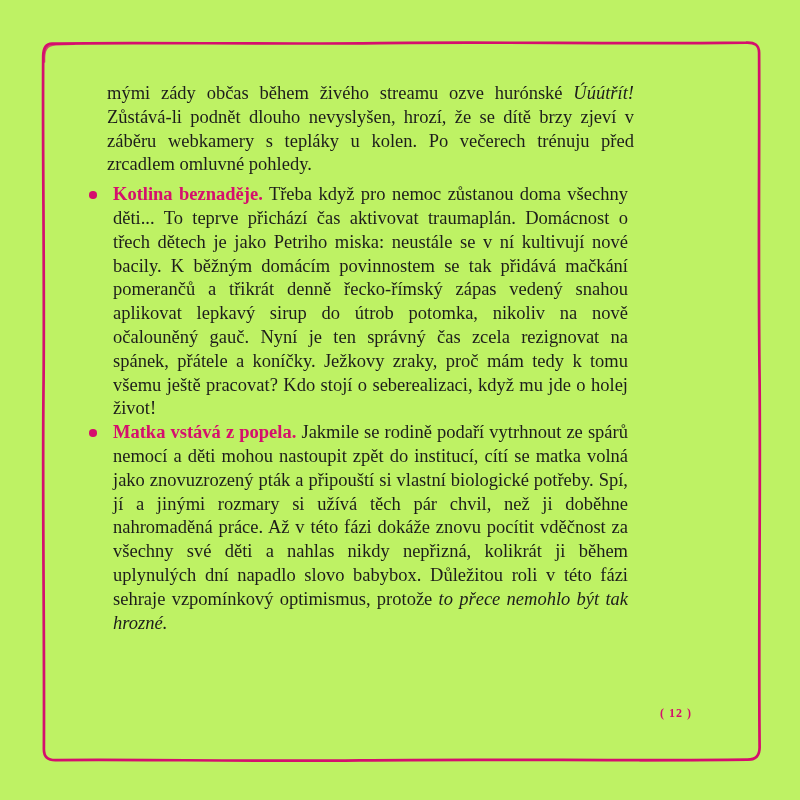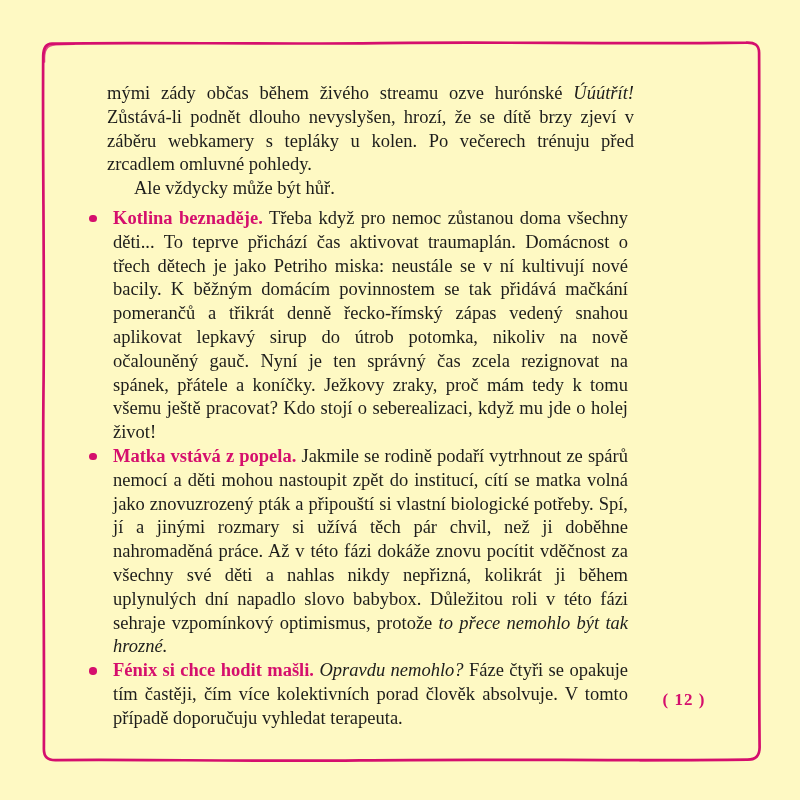--- a/index.html
+++ b/index.html
@@ -4,21 +4,21 @@
 <style>
   html, body {
     margin: 0;
     padding: 0;
     background: #ffffff;
   }
   .page {
     position: relative;
     width: 800px;
     height: 800px;
-    background: #fef9c3;
+    background: #bef264;
     overflow: hidden;
     font-family: "Liberation Serif", "DejaVu Serif", serif;
     color: #1d1d1b;
   }
   .border-svg {
     position: absolute;
     left: 0;
     top: 0;
     width: 800px;
     height: 800px;
@@ -60,24 +60,23 @@
   .lead {
     font-weight: 700;
     color: #d50f6d;
   }
   em {
     font-style: italic;
   }
   .pagenum {
     position: absolute;
     left: 660px;
-    top: 690px;
+    top: 706px;
     width: 48px;
-    text-align: center;
-    font-size: 17px;
+    font-size: 12px;
     font-weight: 700;
     color: #d50f6d;
     letter-spacing: 1px;
     white-space: nowrap;
   }
 </style>
 </head>
 <body>
 
 <div class="page">
@@ -97,28 +96,26 @@
              C 44.6,260 42.4,160 43.2,56
              C 43.3,47.5 46.5,43.8 52,43.6 Z" fill="none" stroke="#d50f6d" stroke-width="2.7" stroke-linecap="round" stroke-linejoin="round"></path>
     <path d="M 44.5,62 C 44,51 45.5,45.5 56,44.8 L 74,44.2" fill="none" stroke="#d50f6d" stroke-width="1.6" opacity="0.75" stroke-linecap="round"></path>
     <path d="M 640,760.8 C 690,759.6 730,760.9 753,759.4" fill="none" stroke="#d50f6d" stroke-width="1.5" opacity="0.7" stroke-linecap="round"></path>
   </svg>
 
   <div class="content">
 
     <p><span>mými zády občas během živého streamu ozve hurónské </span><em>Úúútřít!</em><span> Zůstává-li podnět dlouho nevyslyšen, hrozí, že se dítě brzy zjeví v záběru webkamery s tepláky u kolen. Po večerech trénuju před zrcadlem omluvné pohledy.</span></p>
 
-    <p class="indent">Ale vždycky může být hůř.</p>
 
     <ul class="bullets">
 
       <li><span class="dot"></span><span class="lead">Kotlina beznaděje.</span><span> Třeba když pro nemoc zůstanou doma všechny děti... To teprve přichází čas aktivovat traumaplán. Domácnost o třech dětech je jako Petriho miska: neustále se v ní kultivují nové bacily. K běžným domácím povinnostem se tak přidává mačkání pomerančů a třikrát denně řecko-římský zápas vedený snahou aplikovat lepkavý sirup do útrob potomka, nikoliv na nově očalouněný gauč. Nyní je ten správný čas zcela rezignovat na spánek, přátele a koníčky. Ježkovy zraky, proč mám tedy k tomu všemu ještě pracovat? Kdo stojí o seberealizaci, když mu jde o holej život!</span></li>
 
       <li><span class="dot"></span><span class="lead">Matka vstává z popela.</span><span> Jakmile se rodině podaří vytrhnout ze spárů nemocí a děti mohou nastoupit zpět do institucí, cítí se matka volná jako znovuzrozený pták a připouští si vlastní biologické potřeby. Spí, jí a jinými rozmary si užívá těch pár chvil, než ji doběhne nahromaděná práce. Až v této fázi dokáže znovu pocítit vděčnost za všechny své děti a nahlas nikdy nepřizná, kolikrát ji během uplynulých dní napadlo slovo babybox. Důležitou roli v této fázi sehraje vzpomínkový optimismus, protože </span><em>to přece nemohlo být tak hrozné.</em></li>
 
-      <li><span class="dot"></span><span class="lead">Fénix si chce hodit mašli.</span><em> Opravdu nemohlo?</em><span> Fáze čtyři se opakuje tím častěji, čím více kolektivních porad člověk absolvuje. V tomto případě doporučuju vyhledat terapeuta.</span></li>
 
     </ul>
   </div>
 
   <div class="pagenum">( 12 )</div>
 
 </div>
 
 </body></html>

